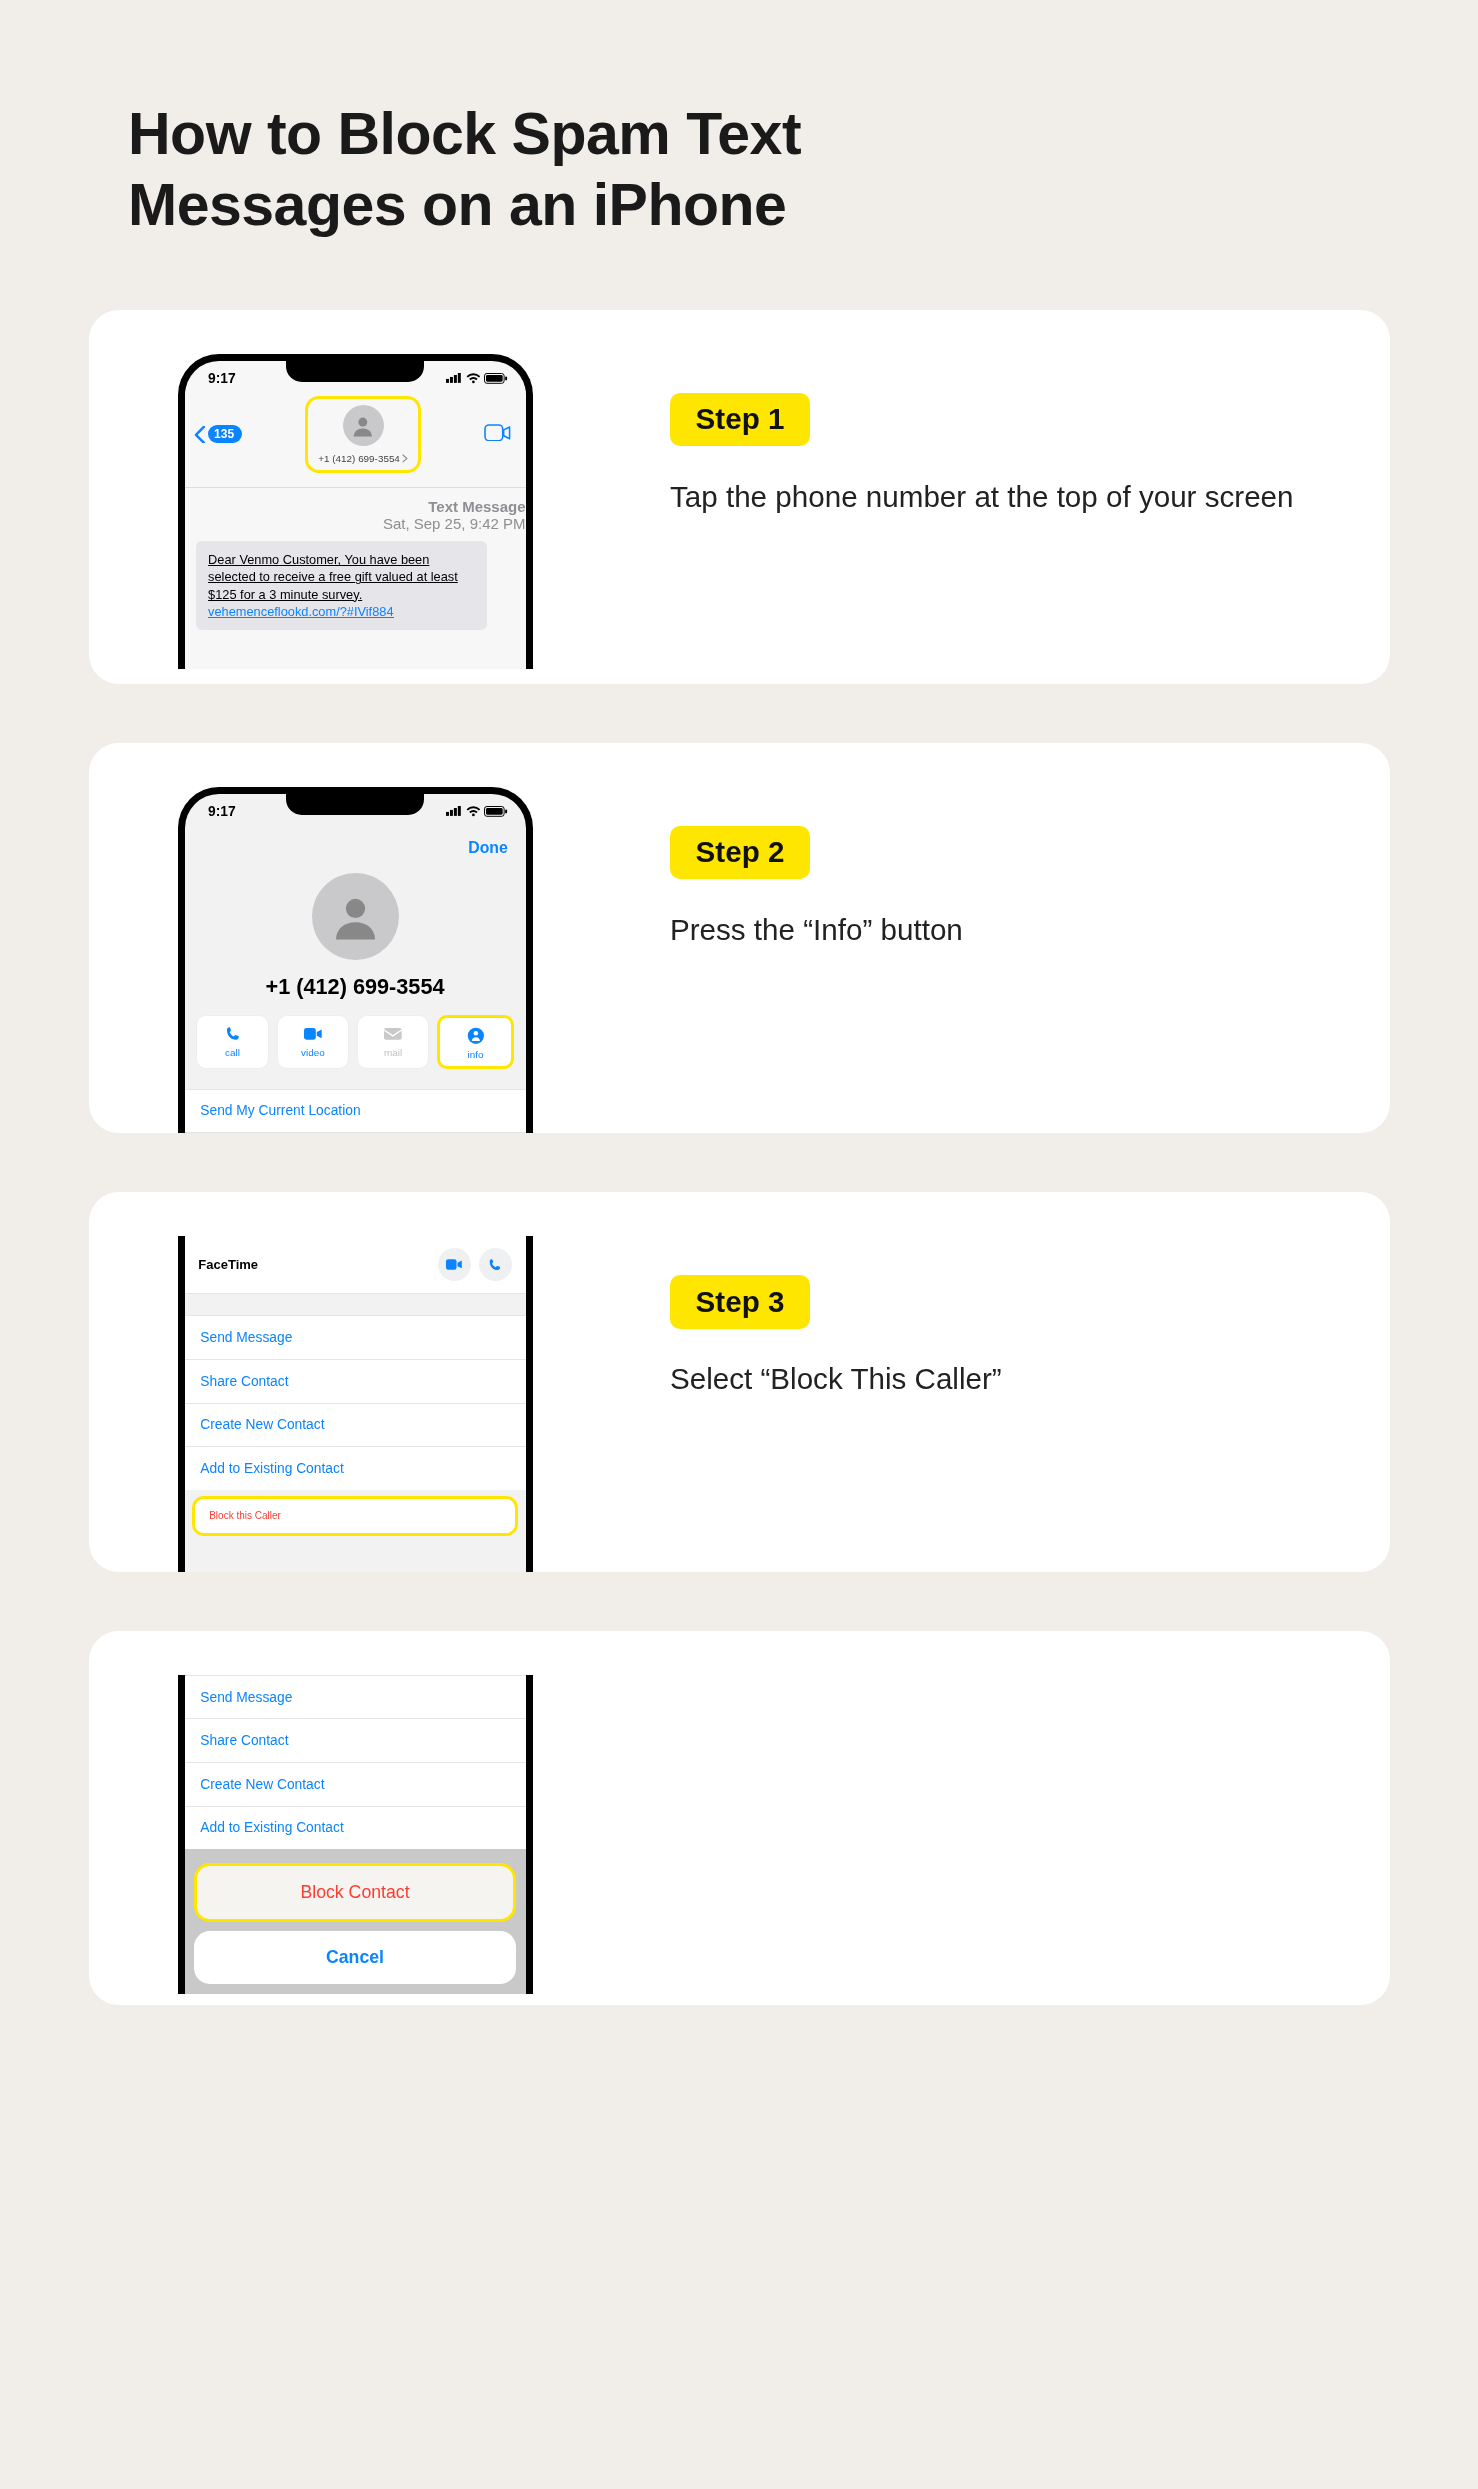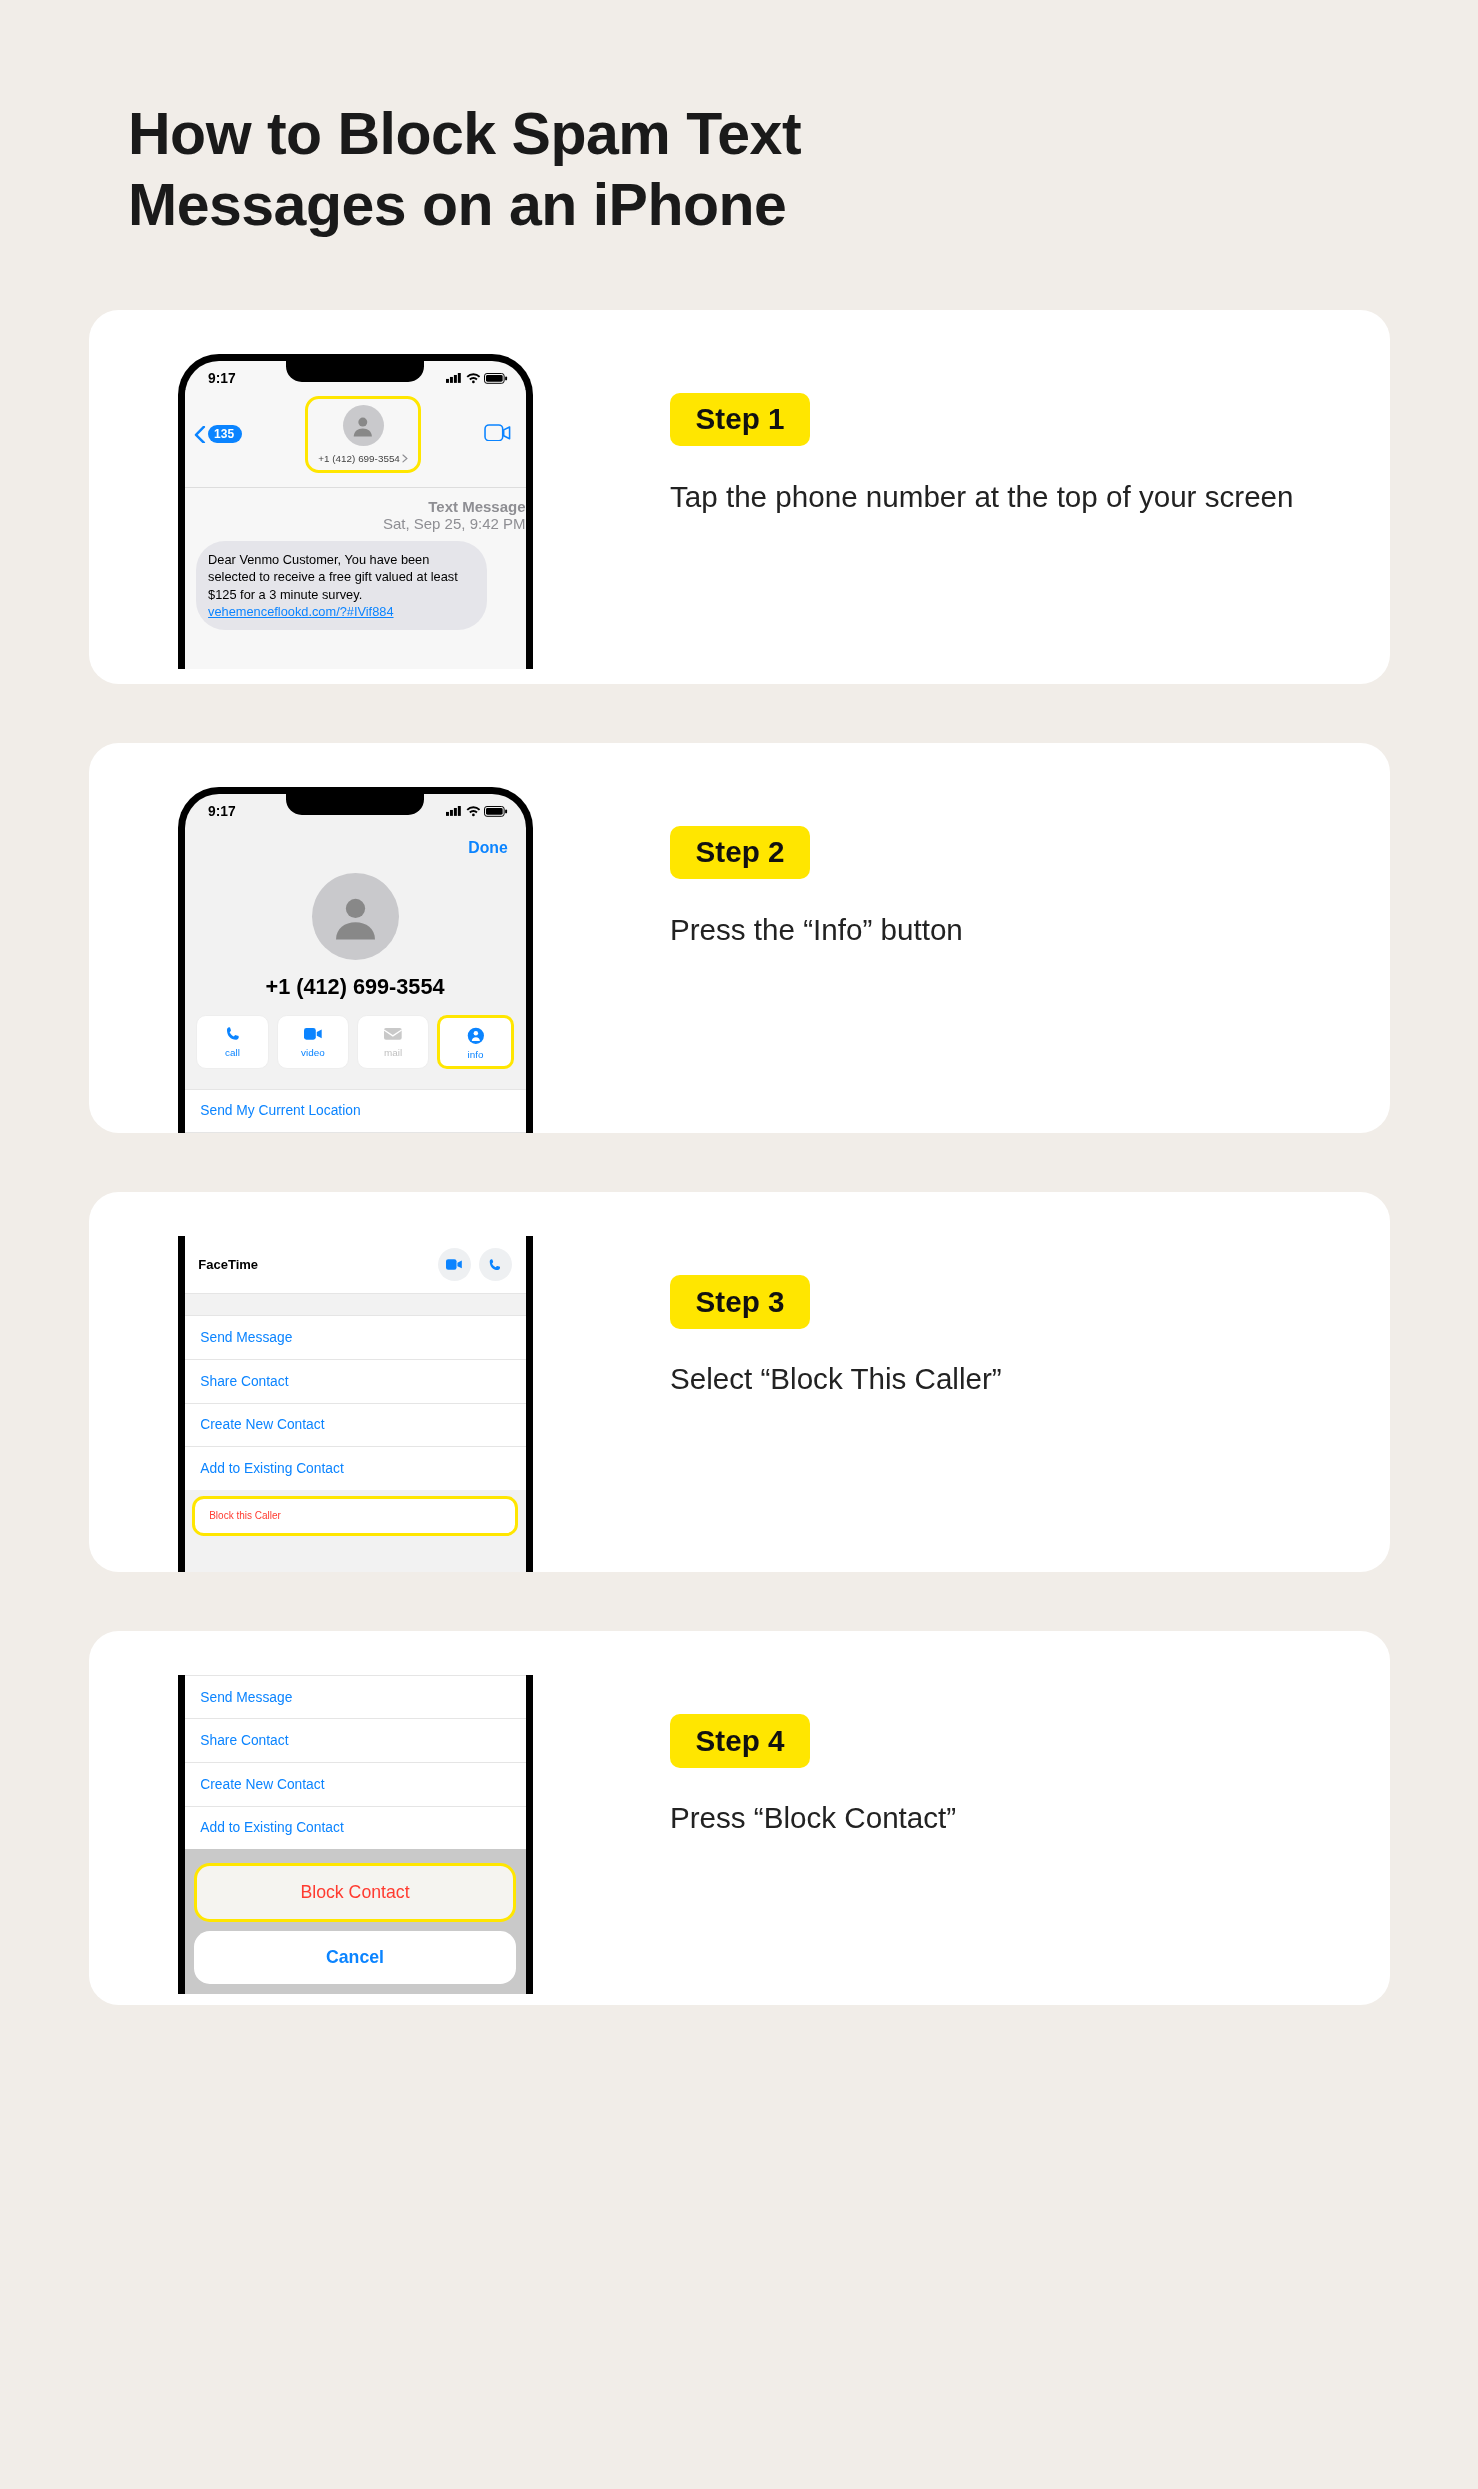--- a/index.html
+++ b/index.html
@@ -84,21 +84,21 @@
   }
   .avatar-sm svg { width:25.6px; height:25.6px; }
   .contact-block {
     text-align:center; border:3px solid #ffe600; border-radius:13.8px; padding:5.9px 9.9px 3.9px;
   }
   .contact-num { font-size:9.9px; color:#444; display:inline-flex; align-items:center; gap:2px; }
   .cam-icon { color:#0b84ff; }
   .meta-line { text-align:right; font-size:15px; color:#8e8e93; padding:9.9px 0 5.9px; }
   .bubble {
     background:#e5e5ea; color:#000; font-size:12.8px; line-height:1.35;
-    padding:9.9px 11.8px; border-radius:29px; margin:3.9px 39px 0 11.8px;
+    padding:9.9px 11.8px; border-radius:6px; margin:3.9px 39px 0 11.8px;text-decoration:underline;
   }
   .bubble a { color:#0b84ff; text-decoration:underline; }
 
   
   .screen2-top { text-align:right; padding:15.8px 17.7px 9.9px; }
   .done-link { color:#0b84ff; font-size:15.8px; font-weight:600; }
   .avatar-lg {
     width:87px; height:87px; border-radius:50%; background:#c9c9cc;
     display:flex; align-items:center; justify-content:center; margin:5.9px auto 13.8px;
   }
@@ -359,18 +359,14 @@
       <div class="list-row">Send Message</div>
       <div class="list-row">Share Contact</div>
       <div class="list-row">Create New Contact</div>
       <div class="list-row">Add to Existing Contact</div>
       <div class="action-sheet">
         <div class="sheet-btn red">Block Contact</div>
       </div>
       <div class="cancel-sheet">Cancel</div>
     </div>
   </div>
-  <div class="text-col">
-    <div class="step-badge">Step 4</div>
-    <div class="step-desc">Press “Block Contact”</div>
-  </div>
 </div>
 
 
 </body></html>

